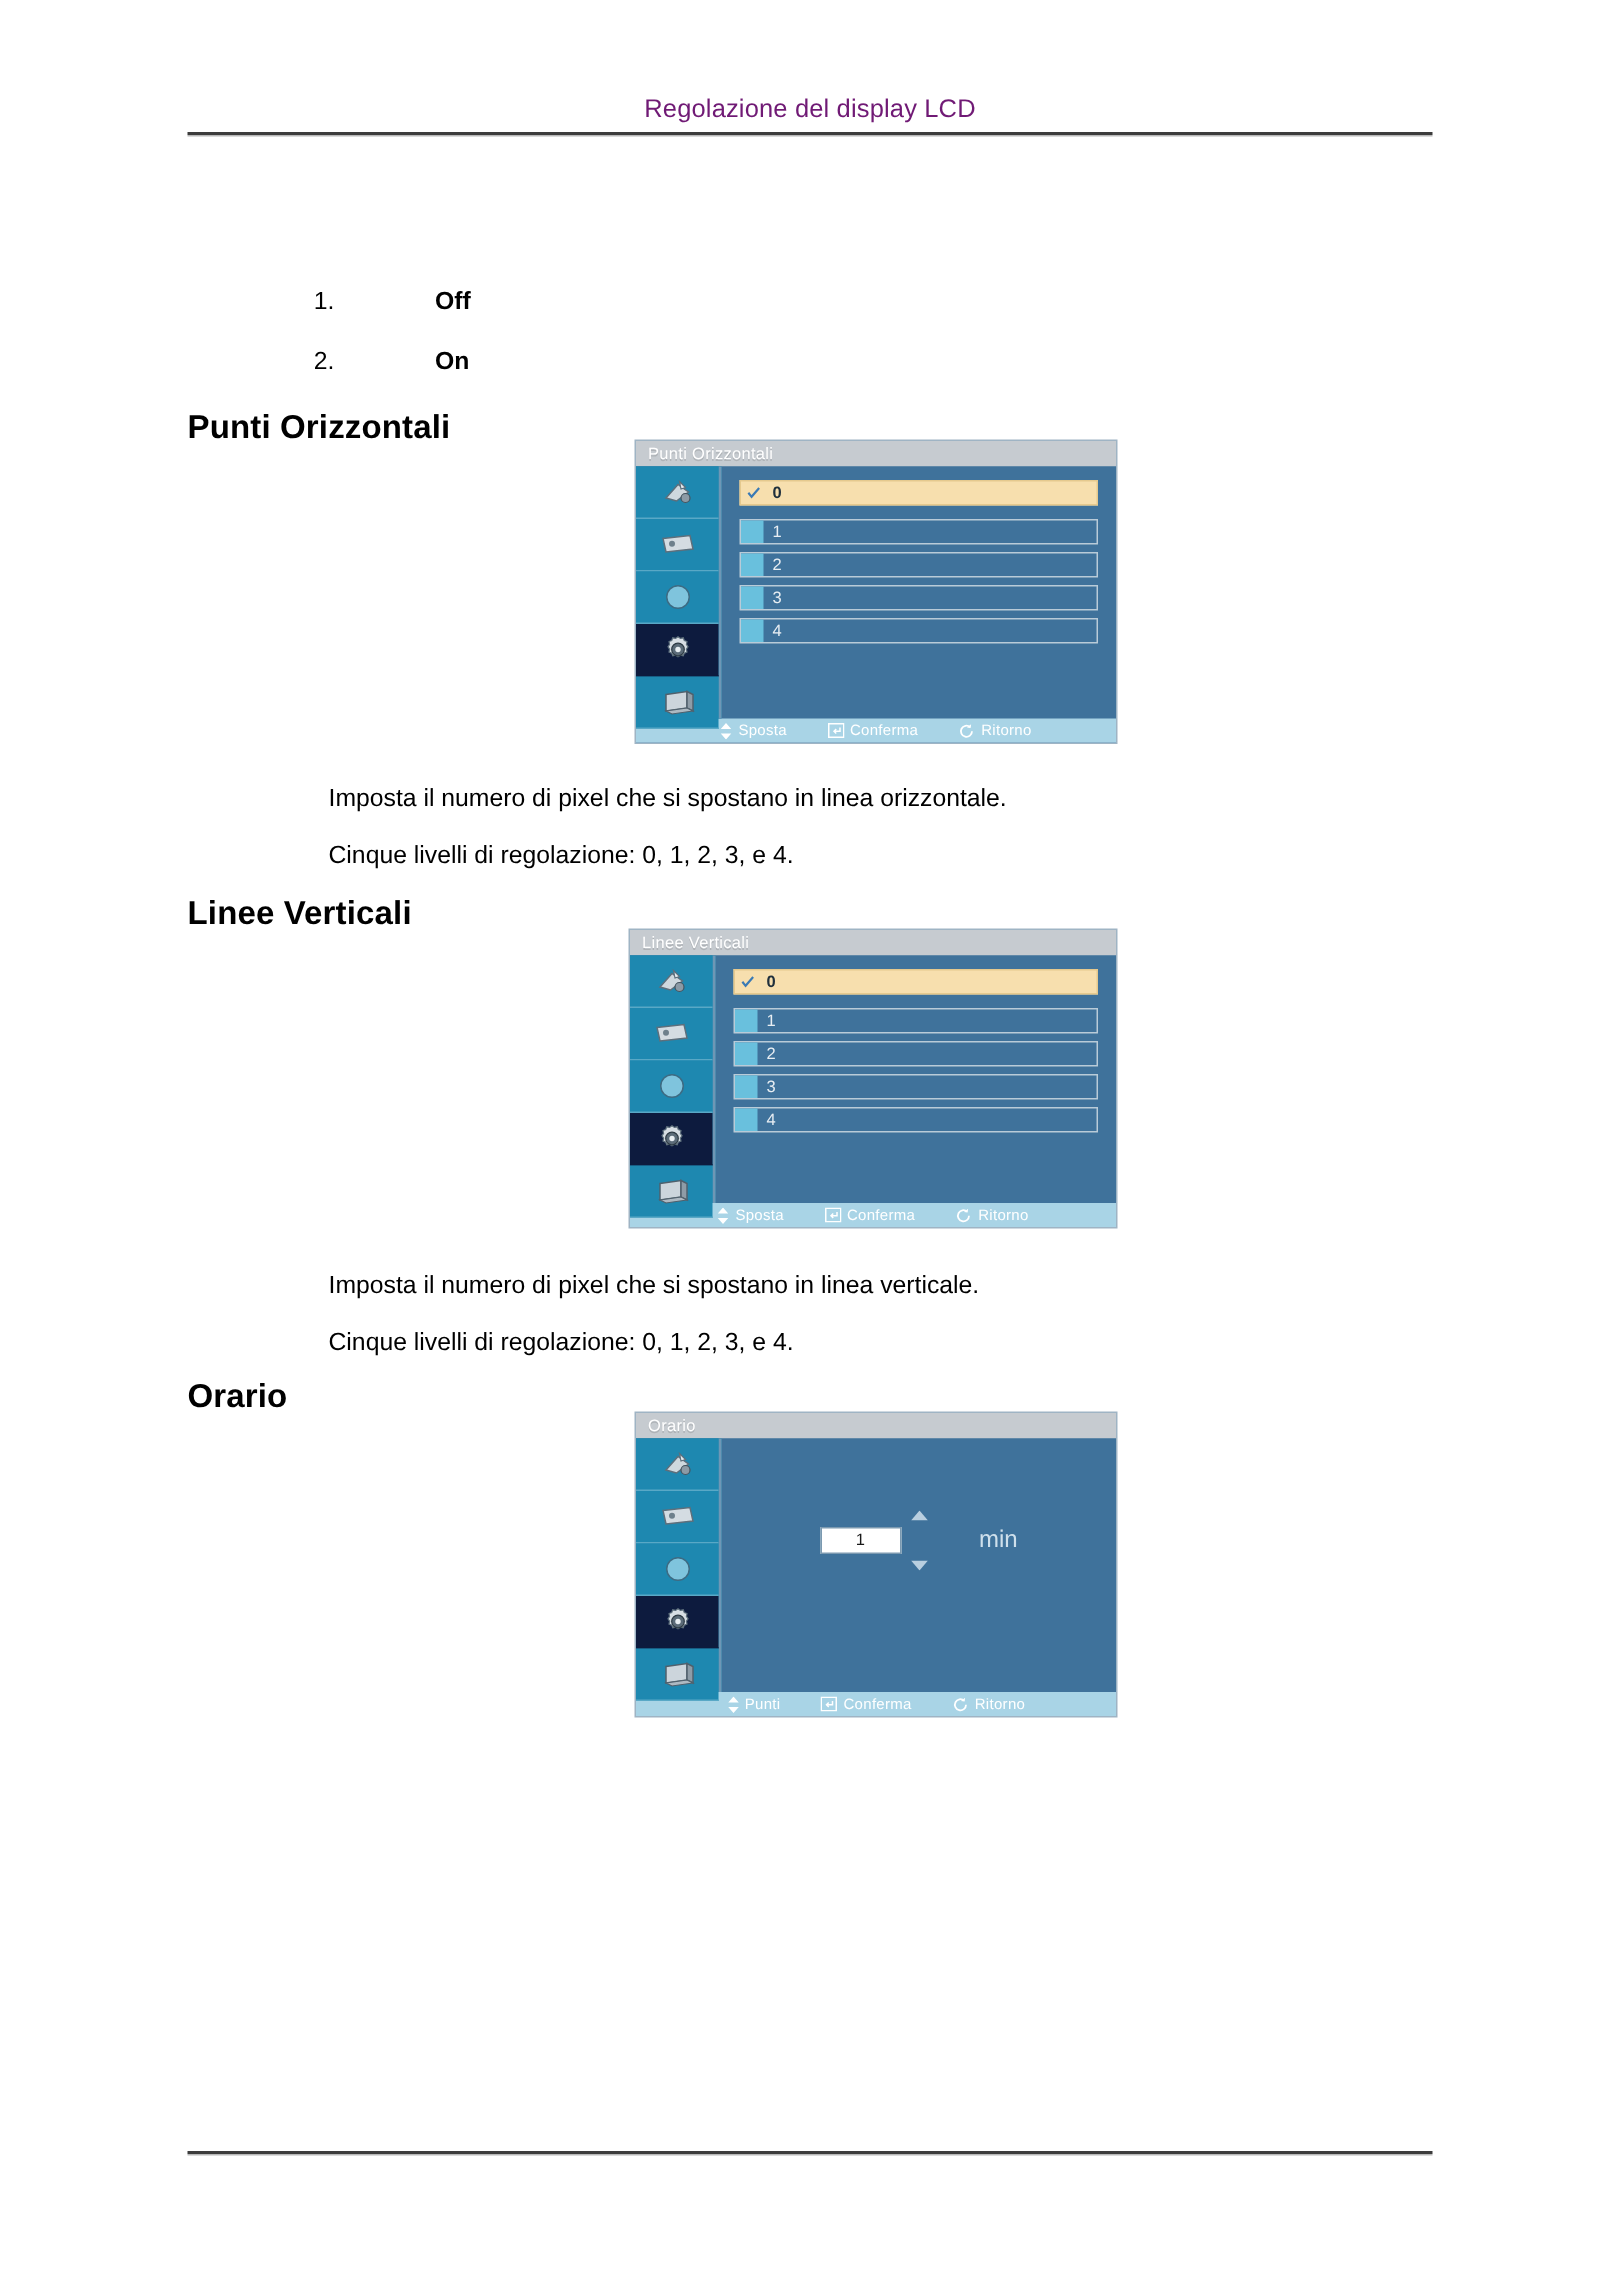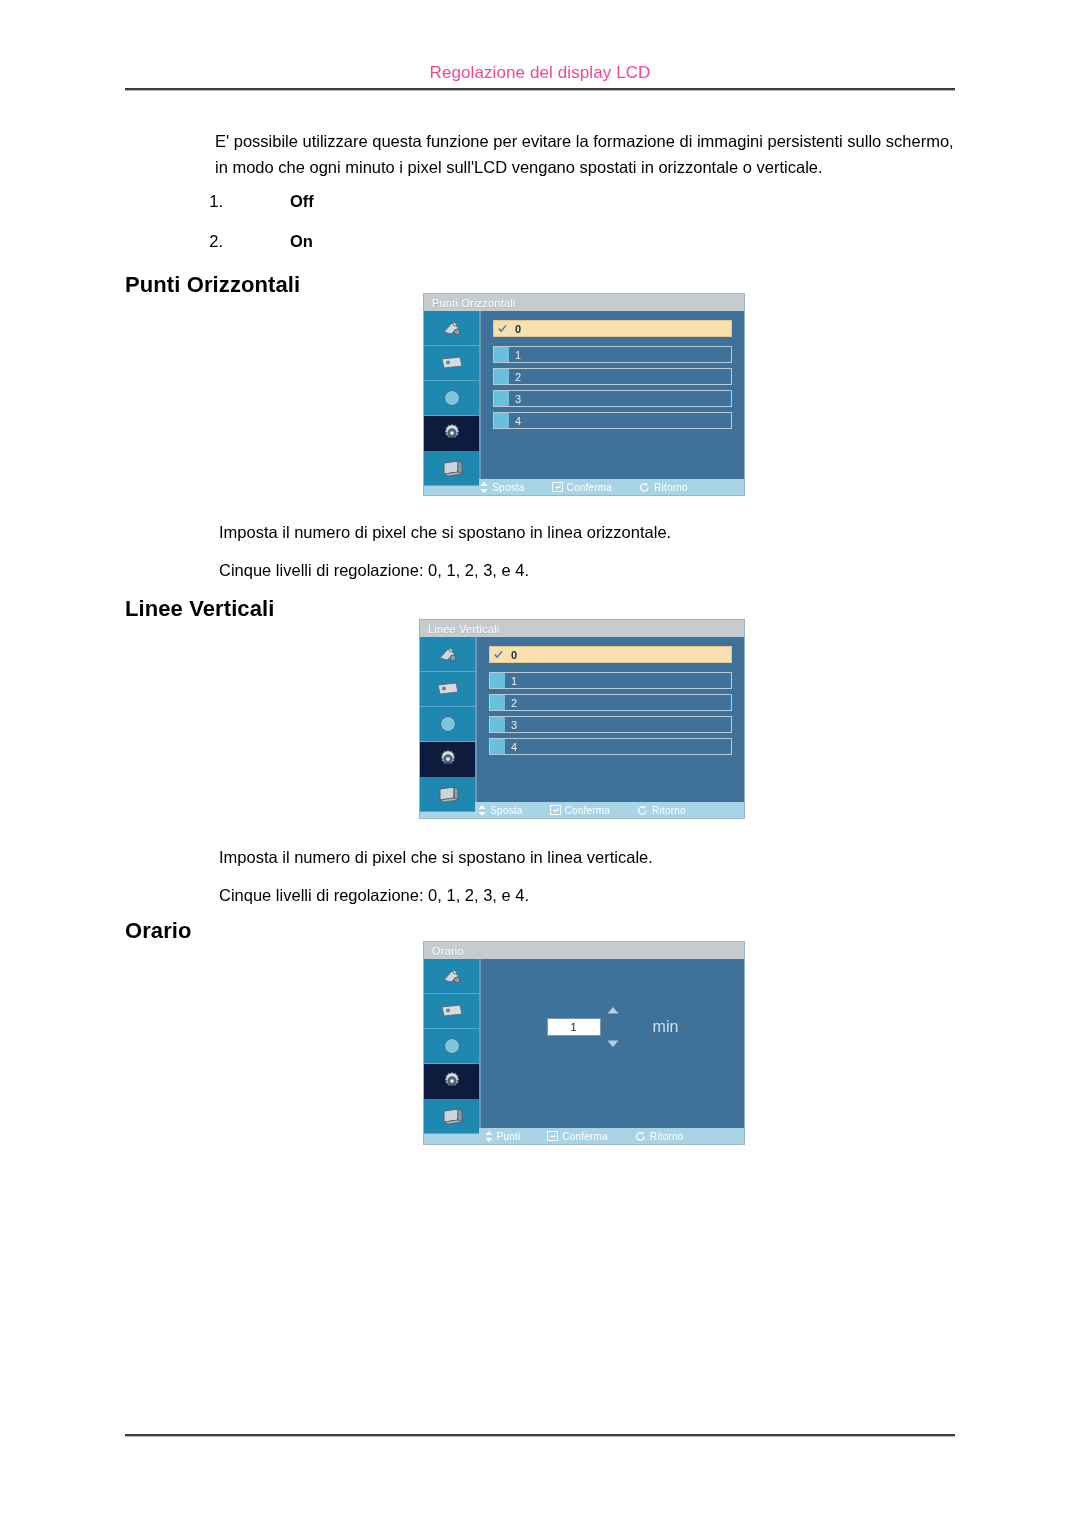--- a/index.html
+++ b/index.html
@@ -22,21 +22,21 @@
   }
 
   
   .page-header {
     position: absolute;
     top: 63px;
     left: 125px;
     width: 830px;
     text-align: center;
     font-size: 17px;
-    color: #ec4899;
+    color: #701a75;
     letter-spacing: 0.1px;
   }
   .header-rule {
     position: absolute;
     top: 88px;
     left: 125px;
     width: 830px;
     height: 0;
     border-top: 2px solid #3c3c3c;
     border-bottom: 1px solid #b8b8b8;
@@ -258,21 +258,20 @@
   .icon-svg { display: block; }
 </style>
 </head>
 <body>
 
 <div class="page">
 
   <div class="page-header">Regolazione del display LCD</div>
   <div class="header-rule"></div>
 
-  <div class="intro">E' possibile utilizzare questa funzione per evitare la formazione di immagini persistenti sullo schermo, in modo che ogni minuto i pixel sull'LCD vengano spostati in orizzontale o verticale.</div>
 
   <div class="numlist">
     <div class="li">
       <span class="num">1.</span>
       <span class="txt">Off</span>
     </div>
     <div class="li">
       <span class="num">2.</span>
       <span class="txt">On</span>
     </div>

